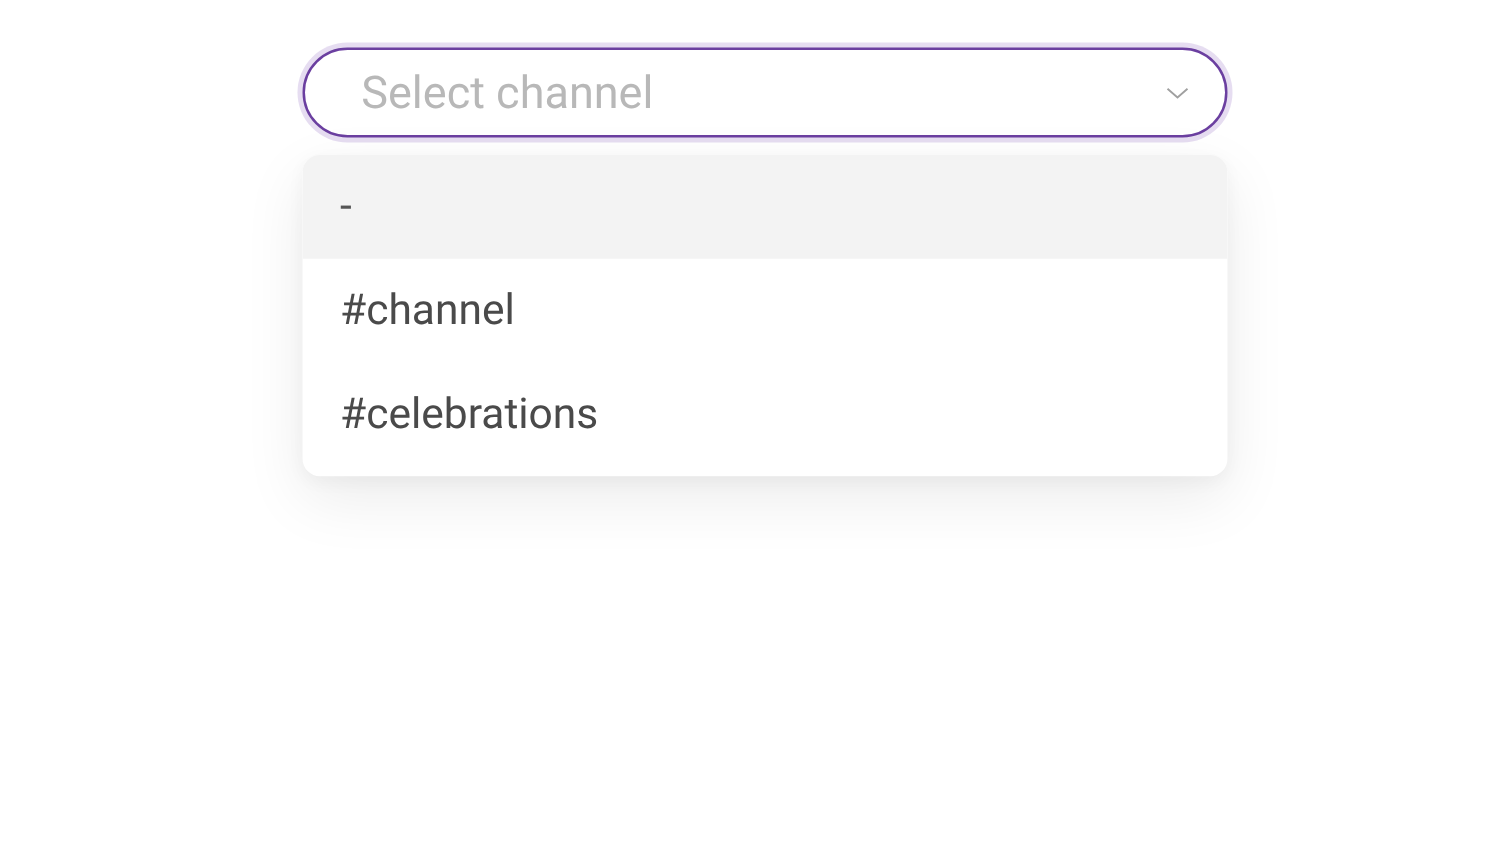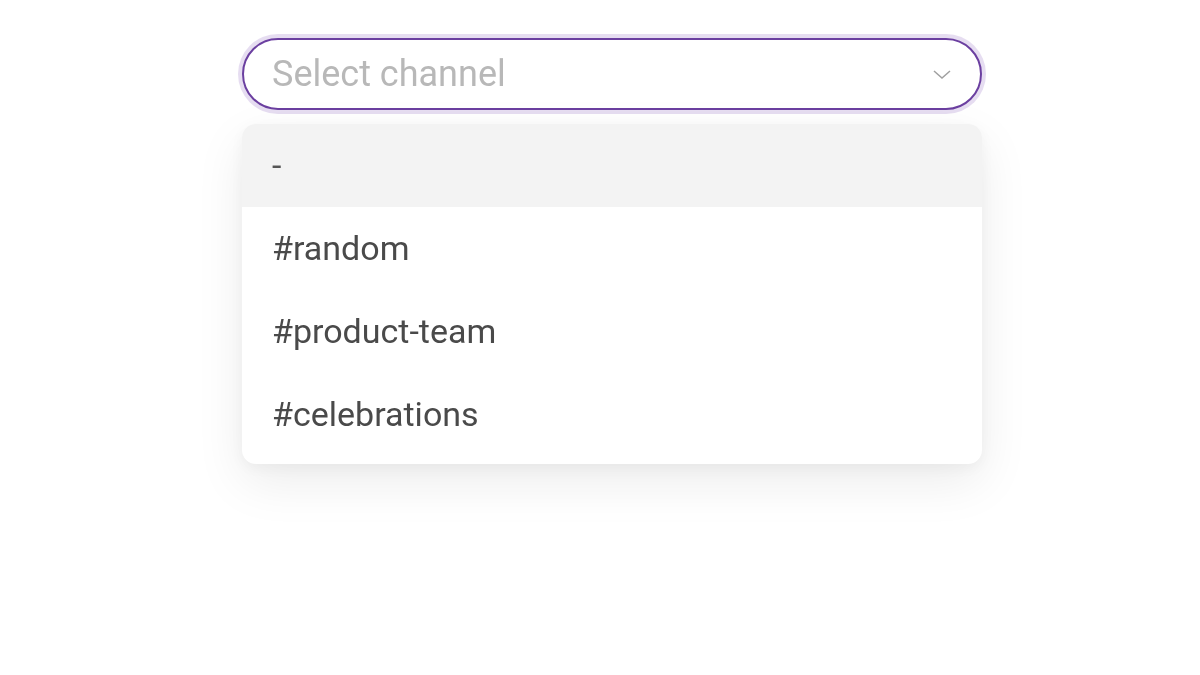--- a/index.html
+++ b/index.html
@@ -30,20 +30,21 @@
       display: flex;
       align-items: center;
       justify-content: space-between;
       background: #ffffff;
       cursor: pointer;
     }
     .select-placeholder {
       font-size: 36px;
       font-weight: 400;
       color: #b8b8b8;
+      margin-left: 17px;
     }
     .chevron {
       width: 20px;
       height: 12px;
       display: flex;
       align-items: center;
       justify-content: center;
     }
     .chevron svg {
       stroke: #a0a0a0;
@@ -81,18 +82,17 @@
     <span class="select-placeholder">Select channel</span>
     <span class="chevron">
       <svg viewBox="0 0 20 12" width="20" height="12">
         <polyline points="2,3 10,10 18,3"></polyline>
       </svg>
     </span>
   </div>
 
   <div class="dropdown">
     <div class="dropdown-item highlighted">-</div>
-    <div class="dropdown-item">#random</div>
-    <div class="dropdown-item">#product-team</div>
+    <div class="dropdown-item">#channel</div>
     <div class="dropdown-item">#celebrations</div>
   </div>
 
 </div>
 
 </body></html>

